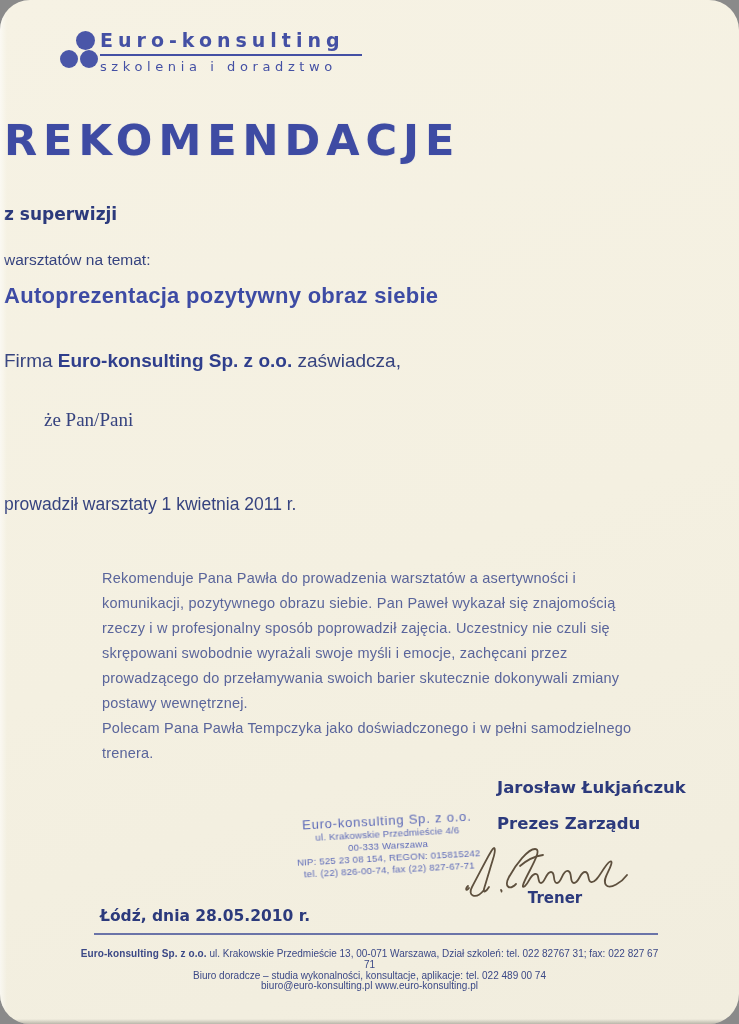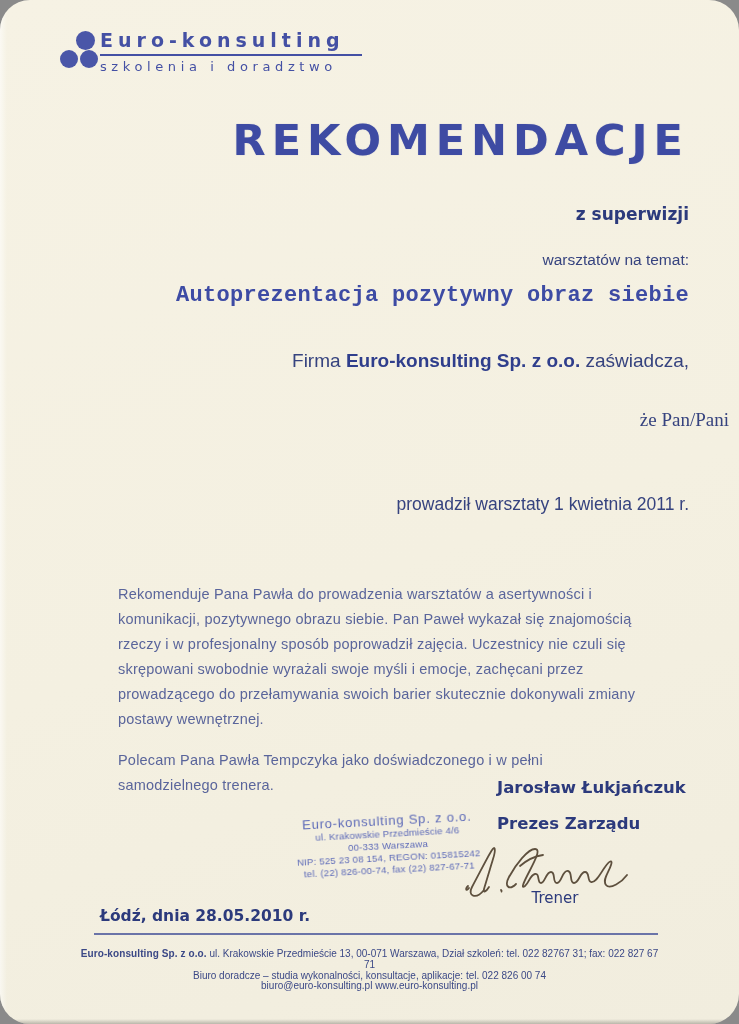--- a/index.html
+++ b/index.html
@@ -19,45 +19,45 @@
   .dot{position:absolute;border-radius:50%;background:#4a56a8;}
   .dot-top{left:18px;top:3px;width:19px;height:19px;}
   .dot-bl{left:2px;top:22px;width:18px;height:18px;}
   .dot-br{left:22px;top:22px;width:18px;height:18px;}
   .logo-name{position:absolute;left:42px;top:1px;font-size:19px;font-weight:bold;
     letter-spacing:5px;color:#4450a4;white-space:nowrap;}
   .logo-underline{position:absolute;left:42px;top:26px;width:262px;height:2px;background:#4450a4;}
   .logo-tagline{position:absolute;left:42px;top:31px;font-size:13px;letter-spacing:4.6px;
     color:#4450a4;white-space:nowrap;}
 
-  .center{position:absolute;left:12px;width:677px;text-align:right;white-space:nowrap;}
+  .center{position:absolute;left:4px;width:677px;text-align:left;white-space:nowrap;}
   .title{top:115px;font-size:43px;font-weight:bold;letter-spacing:6px;color:#3e4ba3;margin:0;
     text-shadow:0 0 1px rgba(62,75,163,.35);}
   .subtitle{top:204px;font-size:17px;font-weight:bold;color:#2c3a7c;}
   .workshop-intro{top:251px;font-size:15.5px;color:#36437f;font-family:"Liberation Sans",sans-serif;}
   .workshop-topic{top:283px;font-size:22px;font-weight:bold;color:#3d4ba4;
-    font-family:Liberation Mono, monospace;letter-spacing:.3px;}
+    font-family:Liberation Sans, sans-serif;letter-spacing:.3px;}
   .certify{top:350px;font-size:19px;color:#36437f;font-family:"Liberation Sans",sans-serif;}
   .certify b{color:#2f3e8c;}
   .person-intro{top:409px;font-size:19px;color:#36437f;font-family:Liberation Serif, serif;padding-left:40px;}
   .person-name{top:437px;font-size:33px;font-weight:bold;letter-spacing:1.5px;color:#3e4ba3;
     text-shadow:0 0 1px rgba(62,75,163,.3);}
   .conducted{top:494px;font-size:17.5px;color:#36437f;font-family:"Liberation Sans",sans-serif;}
 
   .body-text{position:absolute;left:102px;top:566px;width:552px;
     font-family:"Liberation Sans",sans-serif;font-size:14.5px;line-height:25px;
     letter-spacing:.2px;color:#5a659b;}
-  .body-text p{margin:16px;}
+  .body-text p{margin:0;}
 
   .sig-name{position:absolute;left:497px;top:778px;font-size:16.5px;font-weight:bold;
     color:#2c3a7c;white-space:nowrap;}
   .sig-title{position:absolute;left:497px;top:814px;font-size:16.5px;font-weight:bold;
     color:#2c3a7c;white-space:nowrap;}
   .sig-role{position:absolute;left:512px;top:889px;width:86px;text-align:center;
-    font-size:15px;font-weight:normal;color:#2c3a7c;}
+    font-size:15px;font-weight:bold;color:#2c3a7c;}
 
   .stamp{position:absolute;left:288px;top:813px;width:200px;text-align:center;
     transform:rotate(-3deg);color:#4d5cb4;font-family:"Liberation Sans",sans-serif;
     filter:blur(.3px);opacity:.92;}
   .stamp-l1{font-size:13px;letter-spacing:.8px;white-space:nowrap;}
   .stamp-ln{font-size:9.6px;letter-spacing:.2px;white-space:nowrap;line-height:12px;}
 
   .signature{position:absolute;left:464px;top:842px;}
 
   .dateline{position:absolute;left:100px;top:907px;font-size:15.5px;font-weight:bold;
@@ -124,19 +124,19 @@
   </svg>
 
   <div class="sig-role">Trener</div>
 
   <div class="dateline">Łódź, dnia 28.05.2010 r.</div>
 
   <div class="footer-rule"></div>
 
   <footer class="footer">
     <div><b>Euro-konsulting Sp. z o.o.</b> <span>ul. Krakowskie Przedmieście 13, 00-071 Warszawa, Dział szkoleń: tel. 022 82767 31; fax: 022 827 67 71</span></div>
-    <div>Biuro doradcze – studia wykonalności, konsultacje, aplikacje: tel. 022 826 00 74</div>
+    <div>Biuro doradcze – studia wykonalności, konsultacje, aplikacje: tel. 022 489 00 74</div>
     <div>biuro@euro-konsulting.pl www.euro-konsulting.pl</div>
   </footer>
 
   <div class="edge-left"></div>
   <div class="edge-bottom"></div>
 </div>
 
 </body></html>

